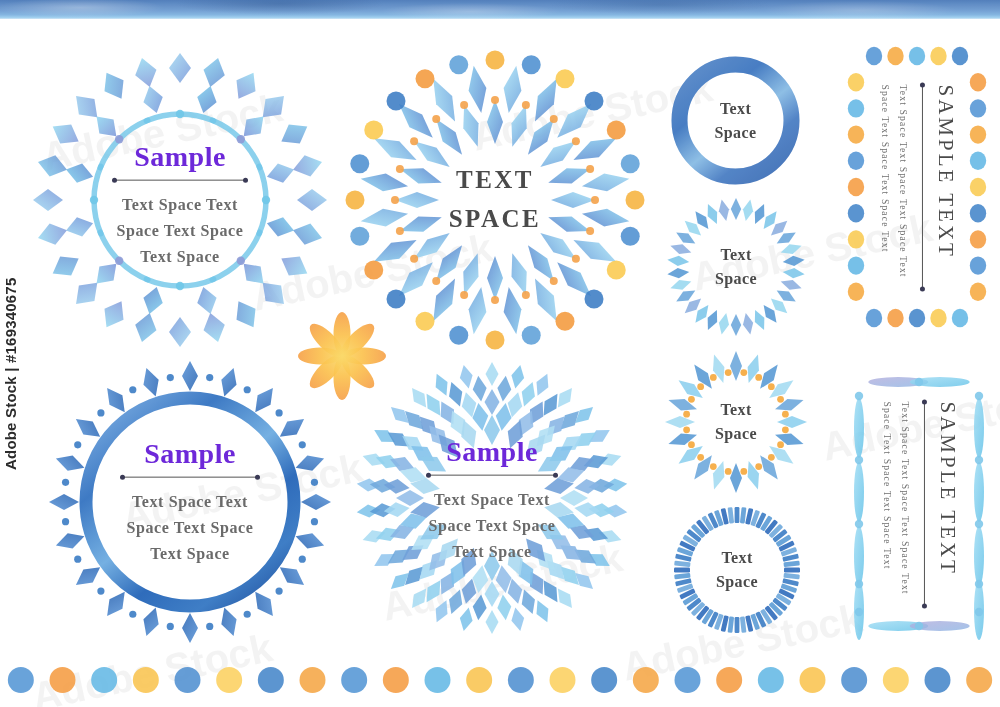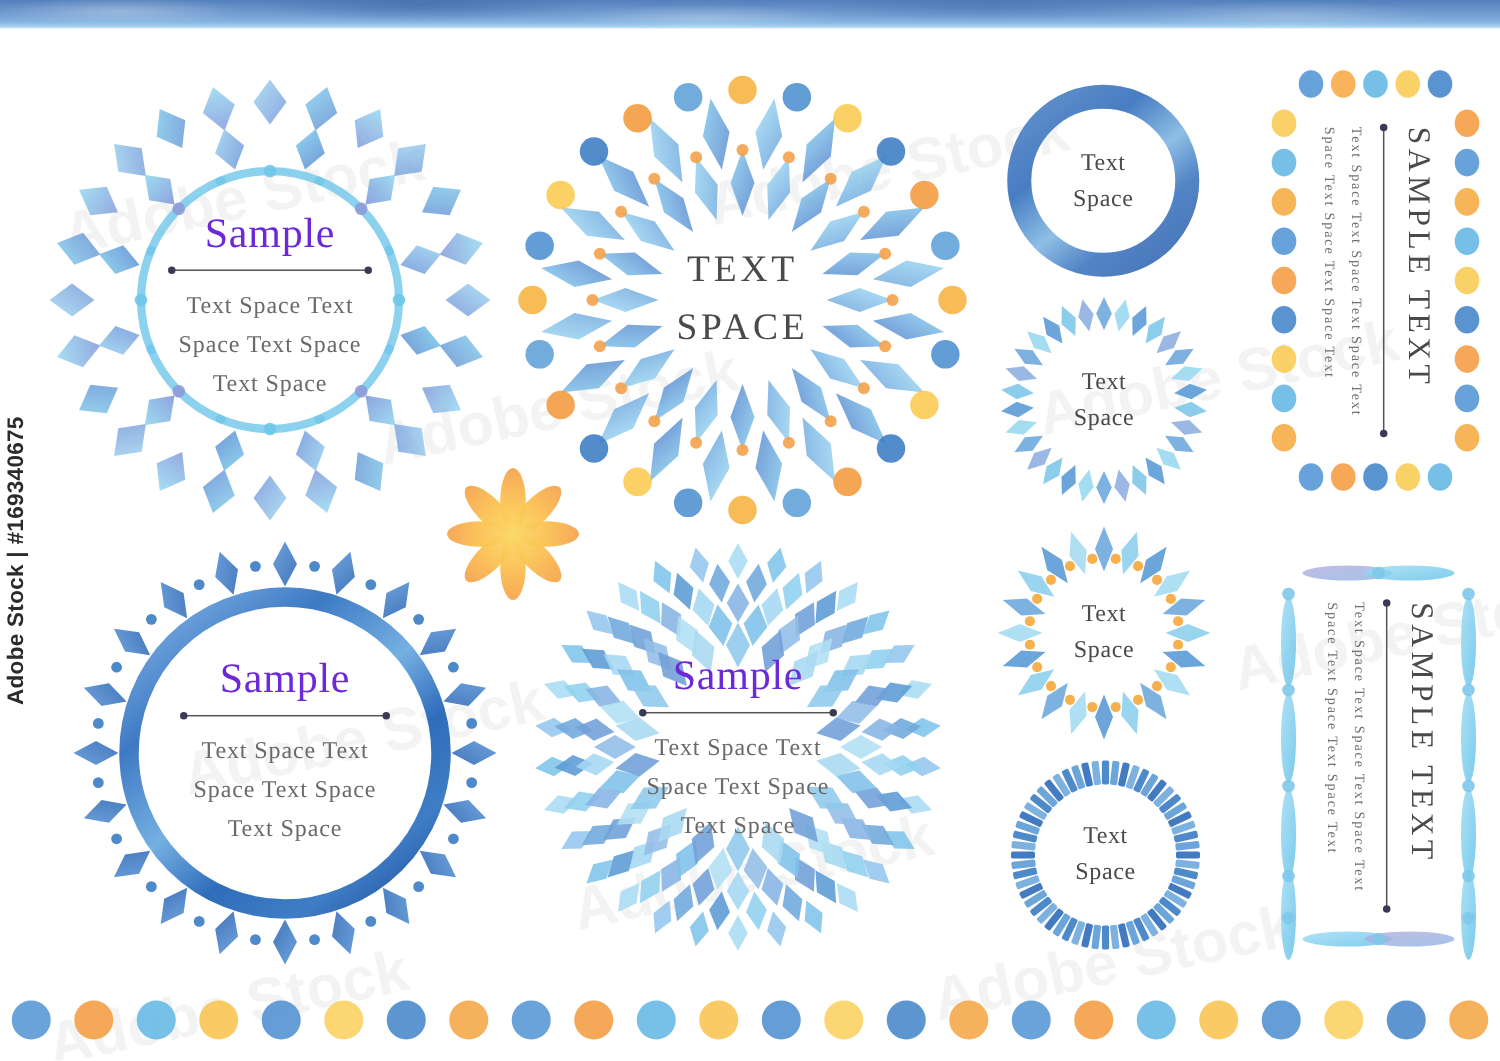--- a/index.html
+++ b/index.html
@@ -20,21 +20,21 @@
       radial-gradient(ellipse 140px 14px at 86% 55%, rgba(255,255,255,.22), transparent 70%);}
 
   
   .wm-left{position:absolute;left:2px;top:470px;transform:rotate(-90deg);transform-origin:left top;
     font-family:"Liberation Sans",sans-serif;font-size:15px;font-weight:700;color:#2b2b2b;white-space:nowrap;letter-spacing:.2px;}
   .wm-tile{position:absolute;font-family:"Liberation Sans",sans-serif;font-weight:700;
     color:rgba(120,120,120,.09);white-space:nowrap;pointer-events:none;user-select:none;}
 
   
   .frame{position:absolute;}
-  .ftext{position:absolute;left:50%;top:50%;transform:translate(-50%,-50%);text-align:center;width:100%;}
+  .ftext{position:absolute;left:50%;top:50%;transform:translate(-50%,-50%);text-align:center;width:100%;font-weight:bold;}
   .samp{font-family:"Liberation Serif",serif;font-size:28px;color:#6d28d9;letter-spacing:.5px;line-height:1;}
   .rule{position:relative;height:1px;background:#555;margin:9px auto 11px auto;}
   .rule:before,.rule:after{content:"";position:absolute;top:-2px;width:5px;height:5px;border-radius:50%;background:#3a3a55;}
   .rule:before{left:-2px;} .rule:after{right:-2px;}
   .body3{font-family:"Liberation Serif",serif;font-size:16px;color:#6a6a6a;line-height:1.62;letter-spacing:.6px;}
   .bigtext{font-family:"Liberation Serif",serif;font-size:25px;color:#4a4a4a;letter-spacing:2.5px;line-height:1.55;}
   .smalltext{font-family:"Liberation Serif",serif;font-size:16px;color:#4a4a4a;line-height:1.5;letter-spacing:.4px;}
 
   
   .vwrap{position:absolute;left:50%;top:50%;transform:translate(-50%,-50%);

